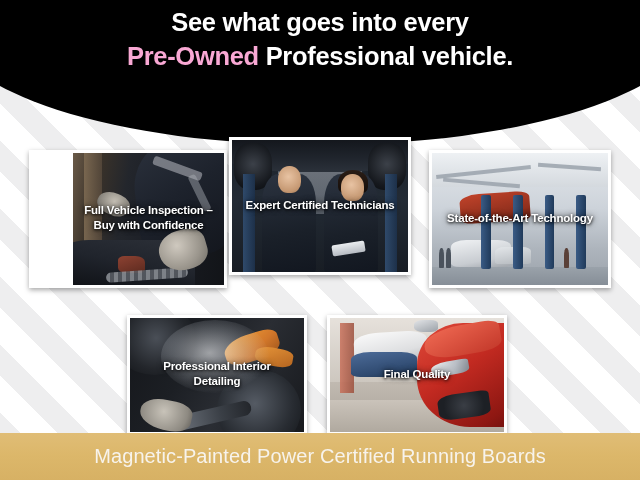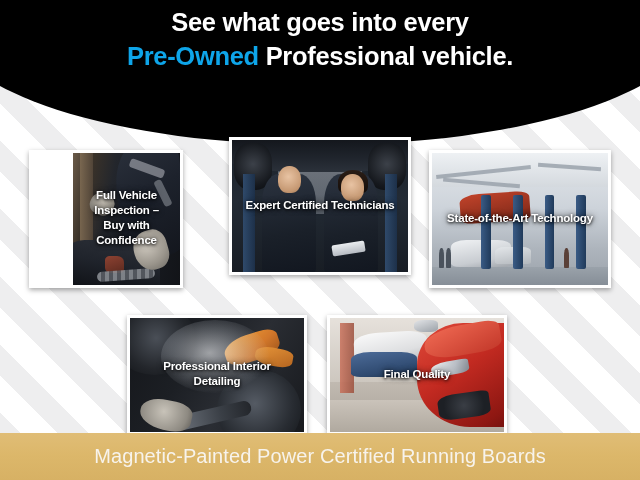--- a/index.html
+++ b/index.html
@@ -63,21 +63,21 @@
     color: #ffffff;
     font-weight: bold;
     font-size: 25.5px;
     line-height: 32px;
     letter-spacing: -0.3px;
     text-align: left;
     white-space: nowrap;
     font-family: "Liberation Sans", sans-serif;
   }
   .headline-2 { margin-top: 2px; }
-  .hl-accent { color: #0ea5e9; }
+  .hl-accent { color: #f9a8d4; }
 
   
   .card {
     position: absolute;
     background: #ffffff;
     padding: 3px;
     box-shadow: 0 2px 5px rgba(0,0,0,0.35);
     box-sizing: border-box;
   }
   .card-img {
@@ -97,21 +97,21 @@
     font-size: 11.5px;
     line-height: 15px;
     letter-spacing: -0.2px;
     text-shadow: 0 1px 3px rgba(0,0,0,0.95), 0 0 6px rgba(0,0,0,0.8);
     padding: 0 4px;
     z-index: 6;
     font-family: "Liberation Sans", sans-serif;
   }
 
   
-  .card-1 { left: 29px;  top: 150px; width: 154px; height: 138px; padding-left: 44px; }
+  .card-1 { left: 29px;  top: 150px; width: 198px; height: 138px; padding-left: 44px; }
   .card-2 { left: 229px; top: 137px; width: 182px; height: 138px; }
   .card-3 { left: 429px; top: 150px; width: 182px; height: 138px; }
   .card-4 { left: 127px; top: 315px; width: 180px; height: 120px; }
   .card-5 { left: 327px; top: 315px; width: 180px; height: 120px; }
 
   
   .scene { position: absolute; inset: 0; }
 
   
   .s1 { background:

